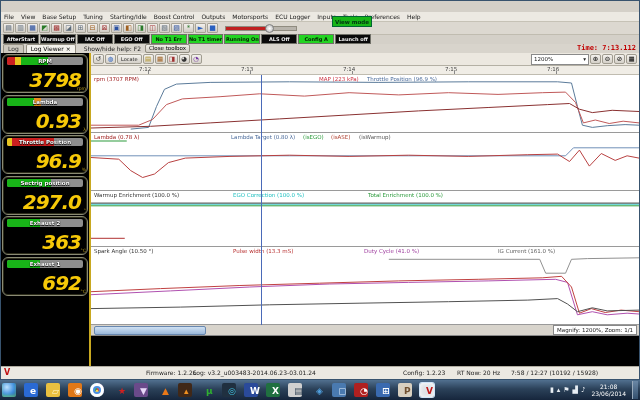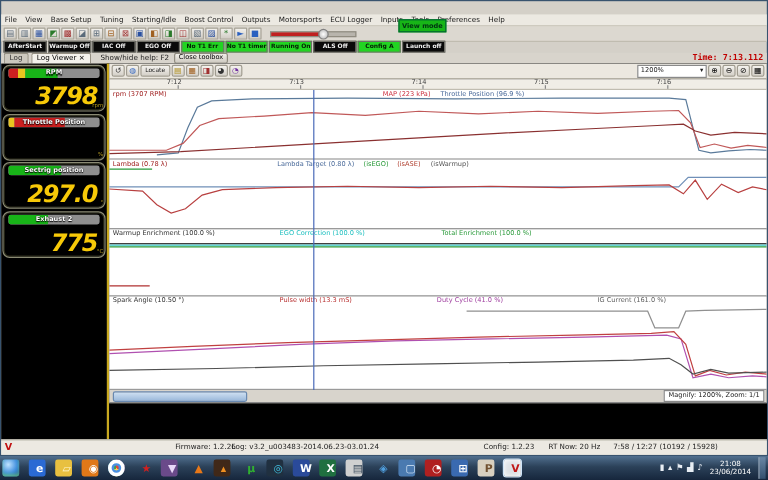--- a/index.html
+++ b/index.html
@@ -172,40 +172,58 @@
             <div class="gseg" style="width: 10%; background: rgb(204, 32, 32);"></div>
             <div class="gseg" style="width: 8%; background: rgb(232, 197, 32);"></div>
             <div class="gseg" style="width: 36%; background: rgb(24, 180, 24);"></div>
           </div>
           <span class="glabel">RPM</span>
           <span class="gvalue">3798</span>
           <span class="gunit">rpm</span>
         </div>
         <div class="gauge">
           <div class="gbar">
+            <div class="gseg" style="width: 36%; background: rgb(24, 180, 24);"></div>
+            <div class="gseg" style="width: 9%; background: rgb(232, 144, 32);"></div>
+          </div>
+          <span class="glabel">Lambda</span>
+          <span class="gvalue">0.93</span>
+          <span class="gunit">λ</span>
+        </div>
+        <div class="gauge">
+          <div class="gbar">
             <div class="gseg" style="width: 6%; background: rgb(232, 197, 32);"></div>
             <div class="gseg" style="width: 56%; background: rgb(204, 32, 32);"></div>
           </div>
           <span class="glabel">Throttle Position</span>
+          <span class="gvalue">96.9</span>
           <span class="gunit">%</span>
         </div>
         <div class="gauge">
           <div class="gbar">
             <div class="gseg" style="width: 58%; background: rgb(24, 180, 24);"></div>
           </div>
           <span class="glabel">Sectrig position</span>
           <span class="gvalue">297.0</span>
           <span class="gunit">°</span>
         </div>
         <div class="gauge">
           <div class="gbar">
             <div class="gseg" style="width: 44%; background: rgb(24, 180, 24);"></div>
           </div>
           <span class="glabel">Exhaust 2</span>
-          <span class="gvalue">775</span>
+          <span class="gvalue">363</span>
+          <span class="gunit">°C</span>
+        </div>
+        <div class="gauge">
+          <div class="gbar">
+            <div class="gseg" style="width: 44%; background: rgb(24, 180, 24);"></div>
+          </div>
+          <span class="glabel">Exhaust 1</span>
+          <span class="gvalue">692</span>
           <span class="gunit">°C</span>
         </div>
       </div>
     <div class="chartcol">
       <div class="charttools">
         <span id="charttoolicons" style="display:flex;gap:1px;">
             <button class="ctbtn" style="color: rgb(51, 51, 51);">↺</button>
             <button class="ctbtn" style="color: rgb(42, 96, 192);">◍</button>
             <button class="ctbtn locate" style="color: rgb(34, 34, 34);">Locate</button>
             <button class="ctbtn" style="color: rgb(176, 144, 32);">▤</button>

